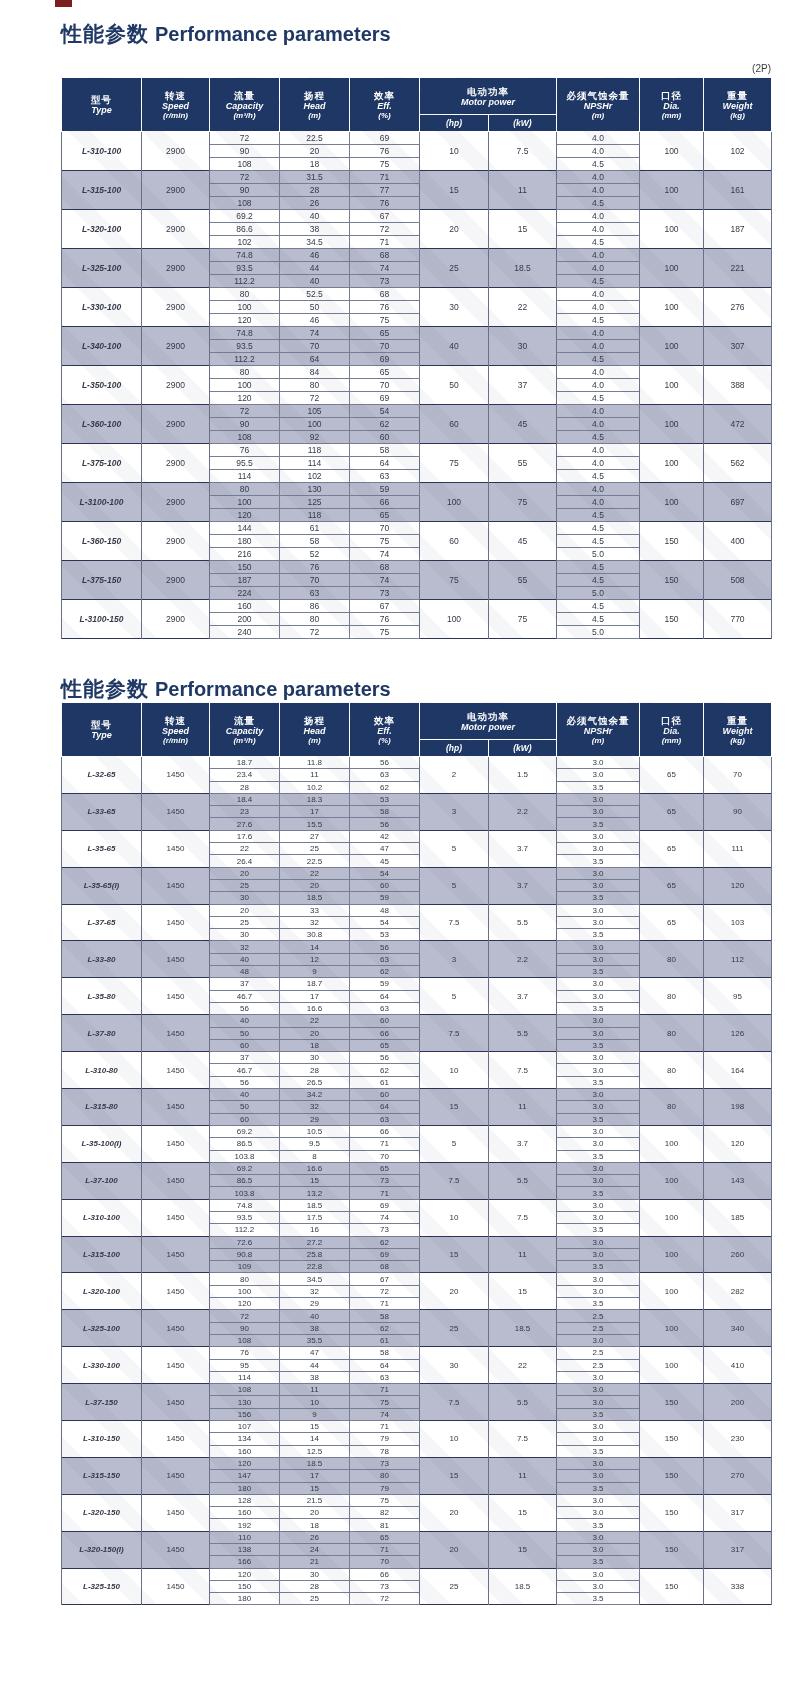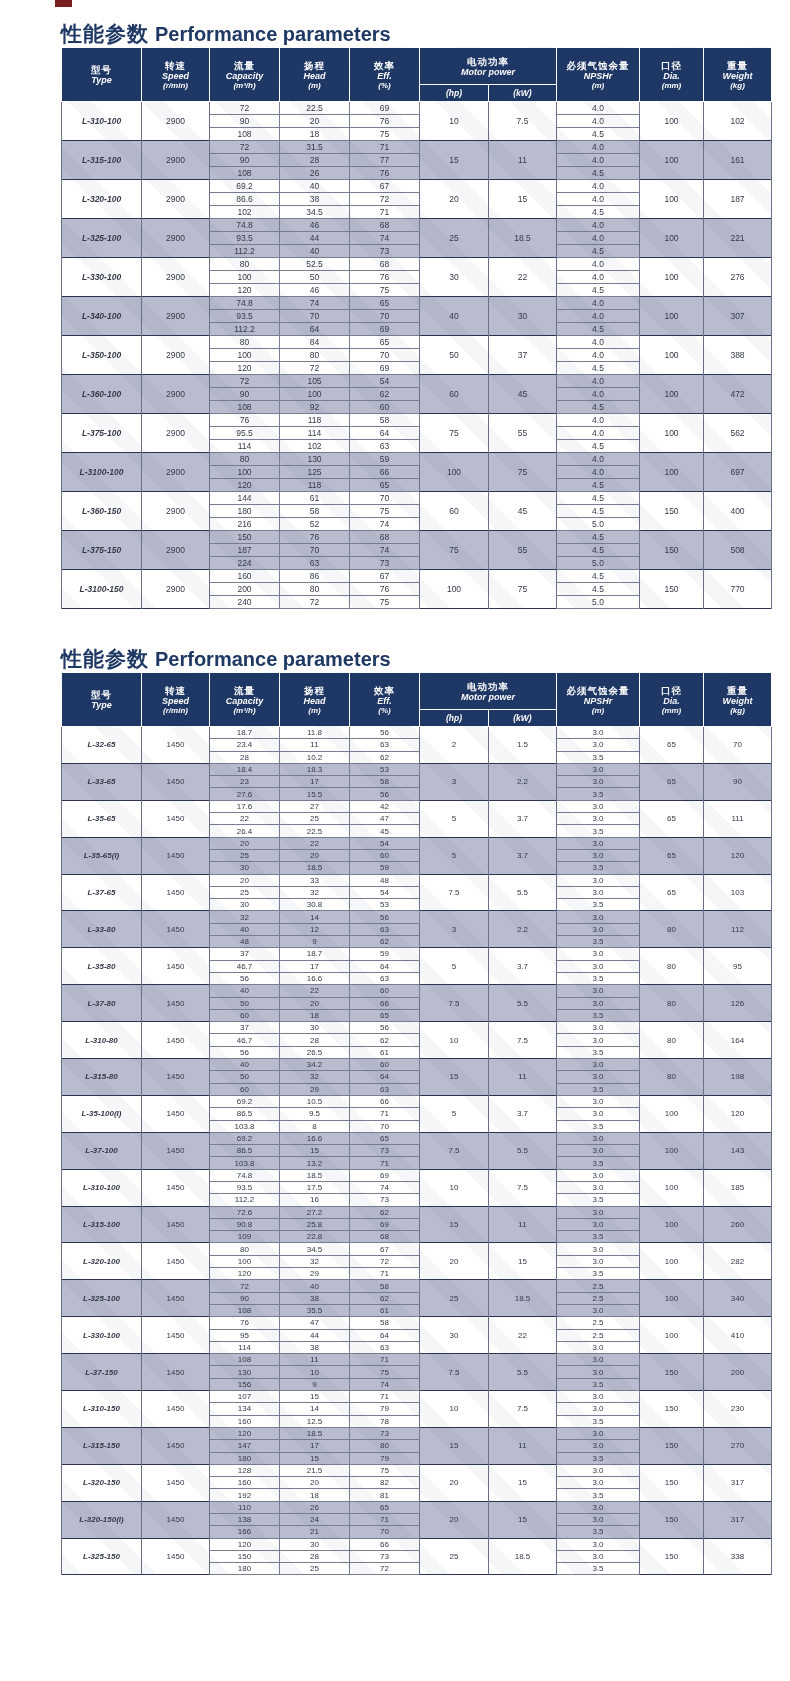--- a/index.html
+++ b/index.html
@@ -62,20 +62,21 @@
   table.perf-table tbody td:last-child{border-right:1px solid #6a7087;}
 </style>
 </head>
 <body>
 
 <div class="page">
   <div class="corner-mark" style="background: rgb(122, 31, 31);"></div>
   <div id="sections-host">
   <section class="perf-section first">
     <h2 class="title"><span class="title-zh" style="color: rgb(31, 56, 100);">性能参数</span><span class="title-en" style="color: rgb(31, 56, 100);">Performance parameters</span></h2>
+    <div class="pole-label">(2P)</div>
     <div class="table-wrap">
       <div class="watermark"></div>
       <table class="perf-table">
         <colgroup>
           <col style="width:80px">
               <col style="width:68px">
               <col style="width:70px">
               <col style="width:70px">
               <col style="width:70px">
           <col style="width:69px">

